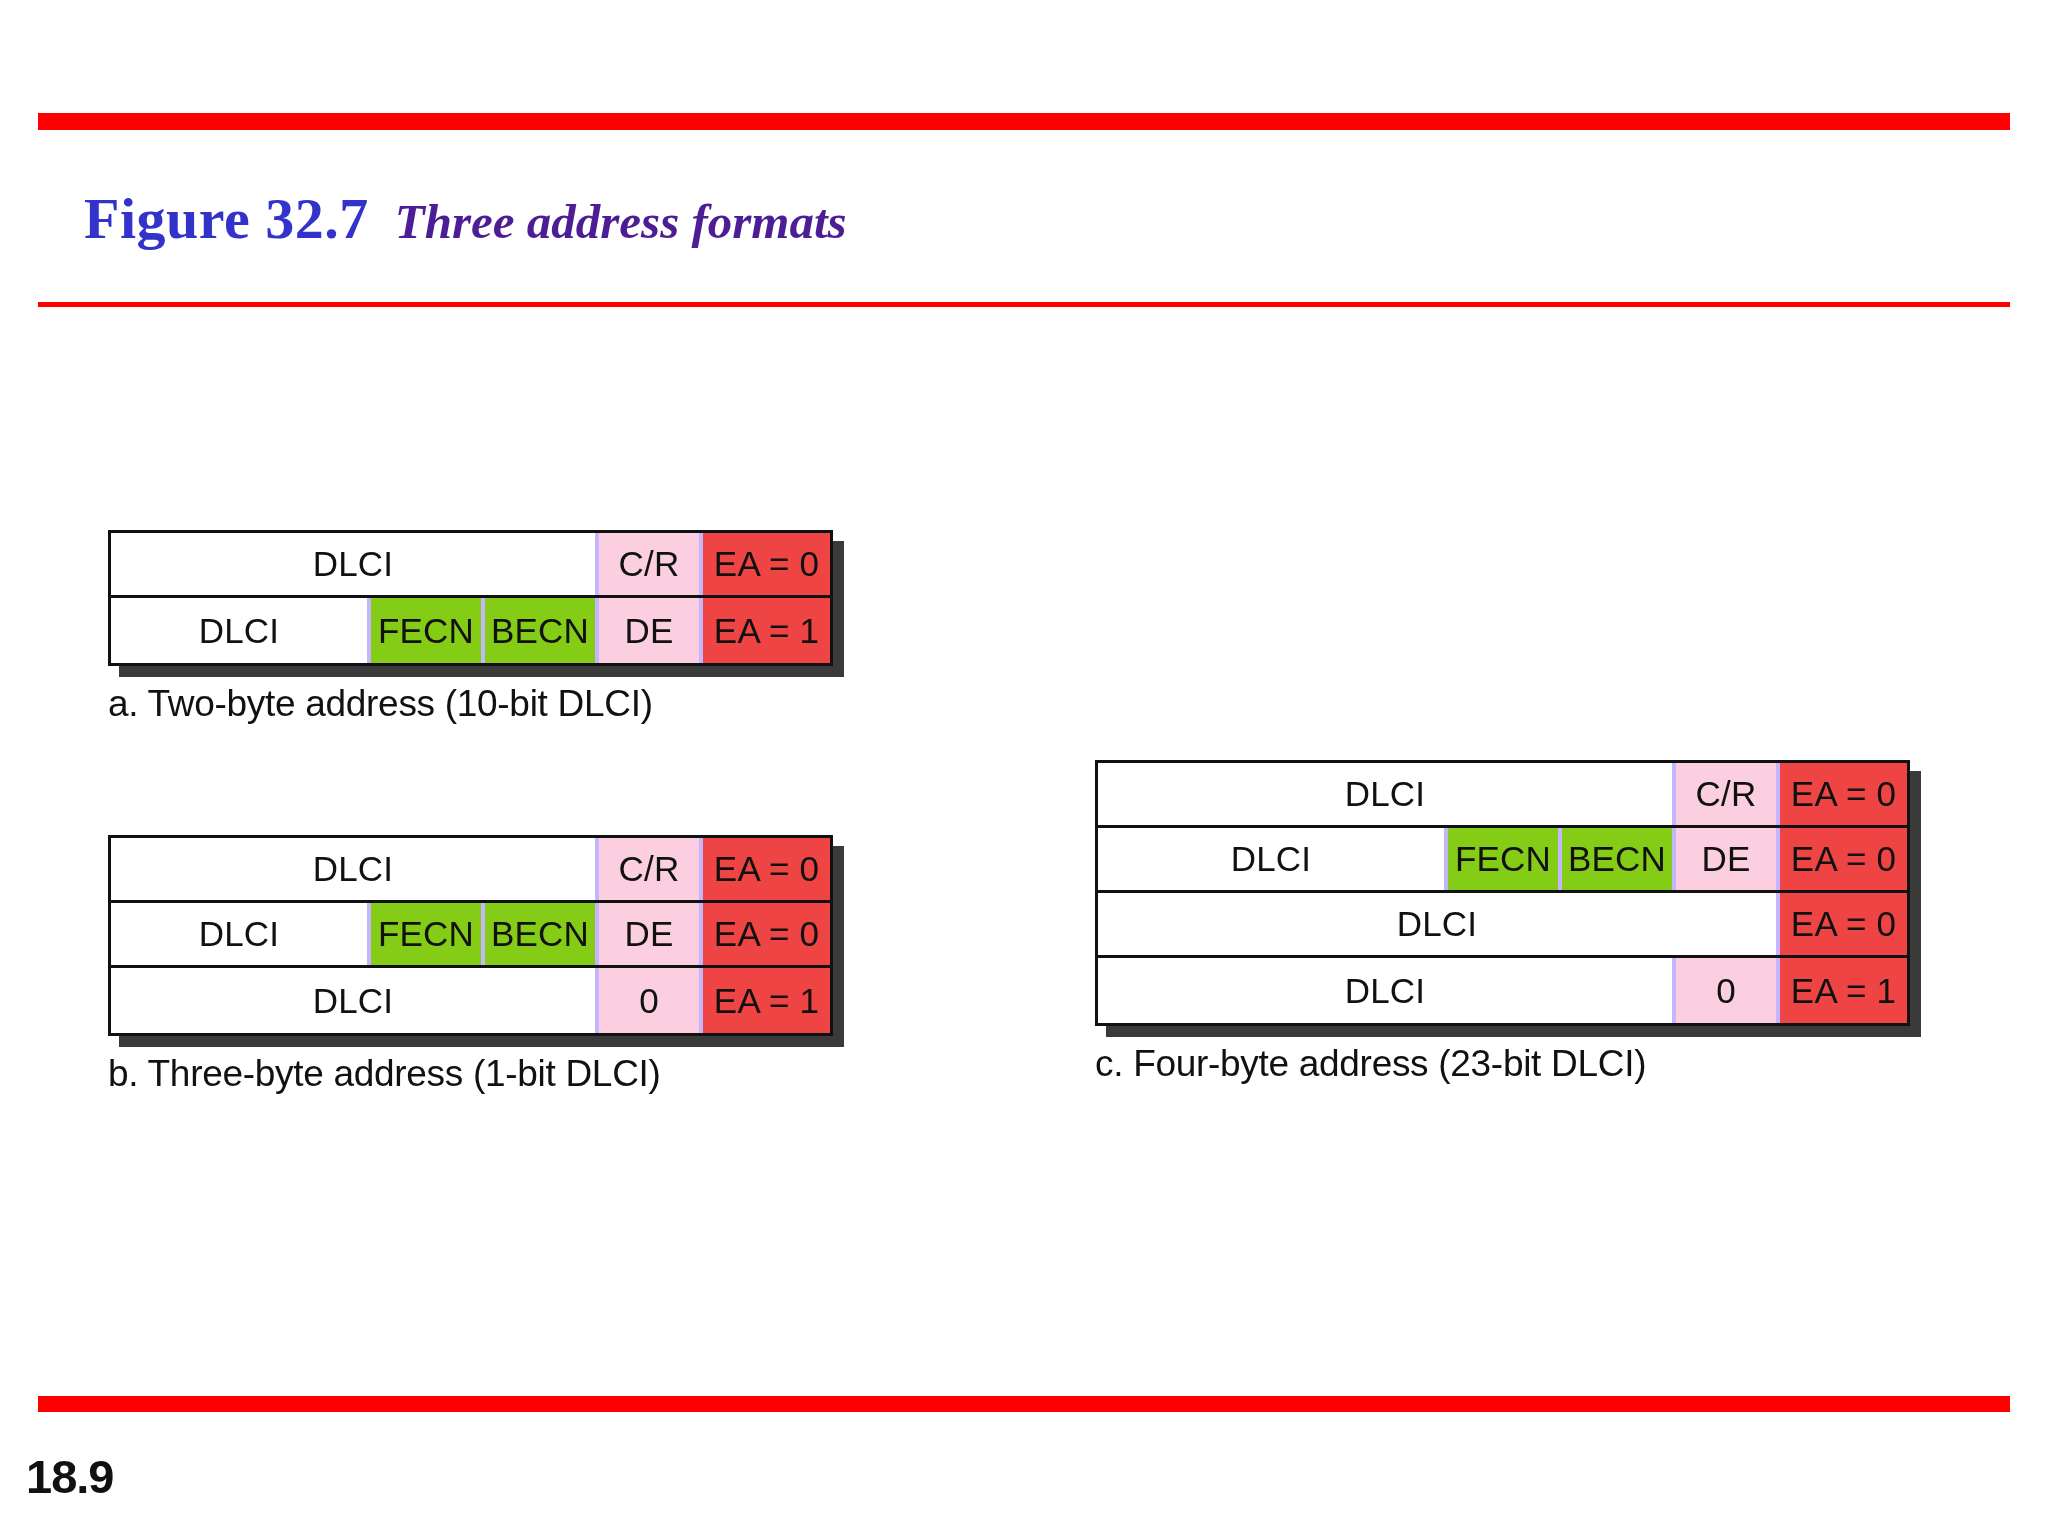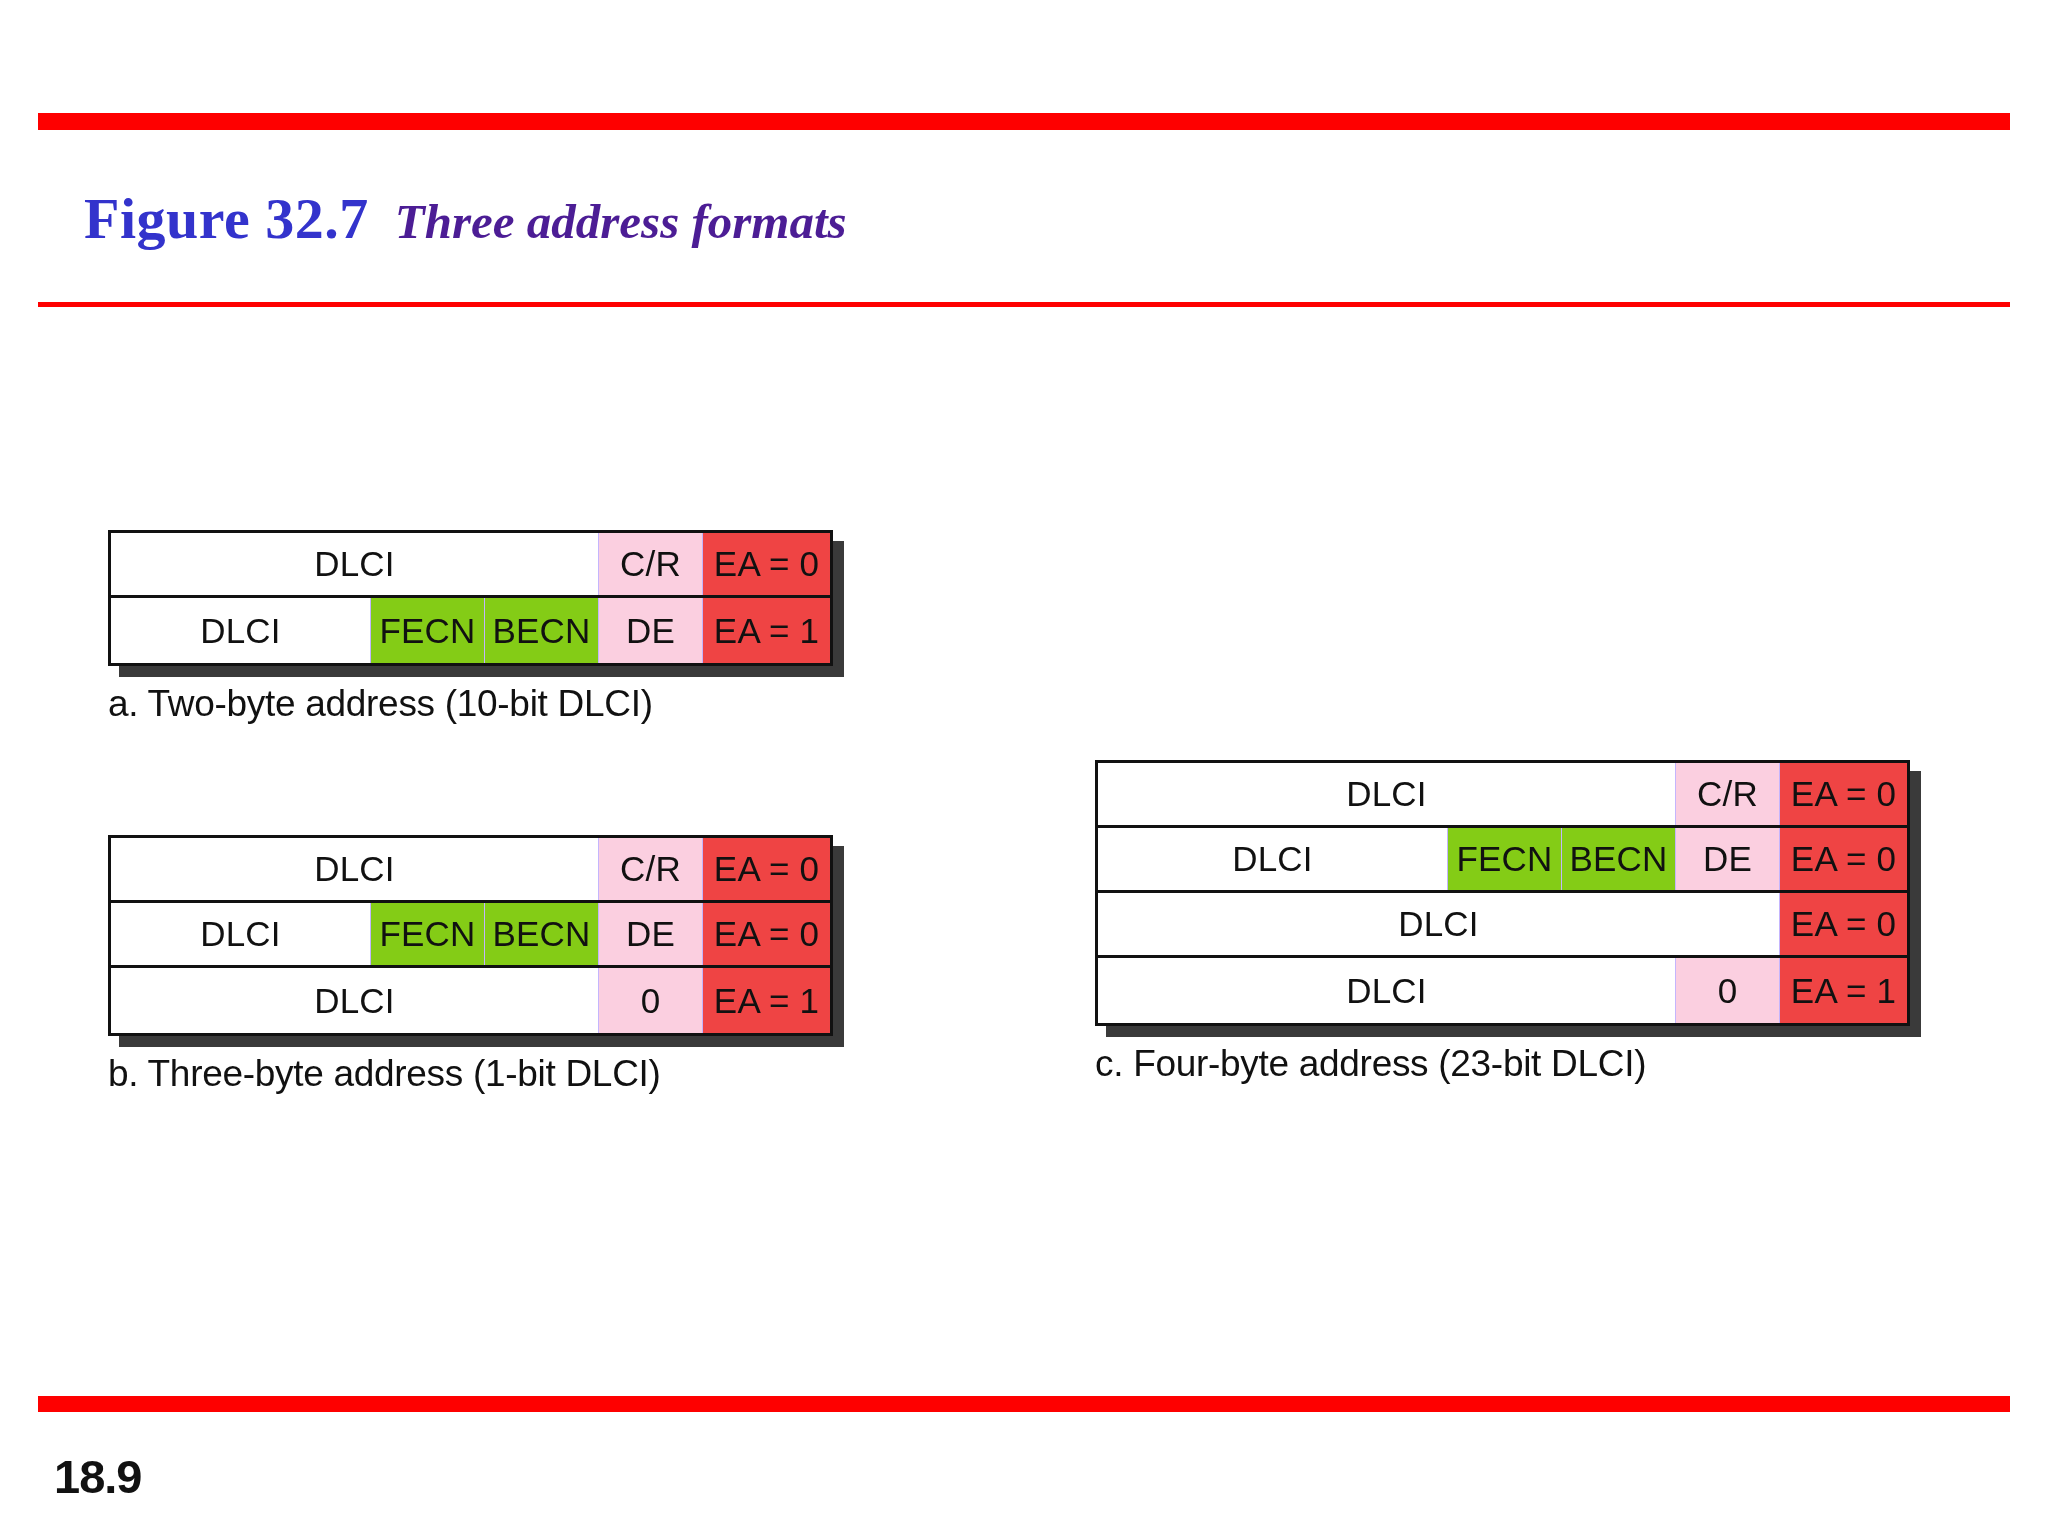--- a/index.html
+++ b/index.html
@@ -67,21 +67,20 @@
   
   .page-number {
     position: absolute;
     left: 26px;
     top: 1449px;
     font-family: "Liberation Sans", sans-serif;
     font-weight: bold;
     font-size: 47px;
     color: #111111;
     letter-spacing: -1px;
-    margin-left: 28px;
   }
 
   
   .format-block {
     position: absolute;
   }
   .frame {
     position: relative;
     border: 3px solid #111111;
     box-sizing: border-box;
@@ -91,21 +90,21 @@
   .row {
     display: flex;
     width: 100%;
     box-sizing: border-box;
     border-bottom: 3px solid #111111;
   }
   .row:last-child { border-bottom: none; }
 
   .cell {
     box-sizing: border-box;
-    border-right: 1px solid #c4b5fd;
+    border-right: 4px solid #c4b5fd;
     display: flex;
     align-items: center;
     justify-content: center;
     font-family: "Liberation Sans", sans-serif;
     font-size: 35px;
     color: #111111;
     letter-spacing: 0.2px;
     white-space: nowrap;
     overflow: hidden;
   }

